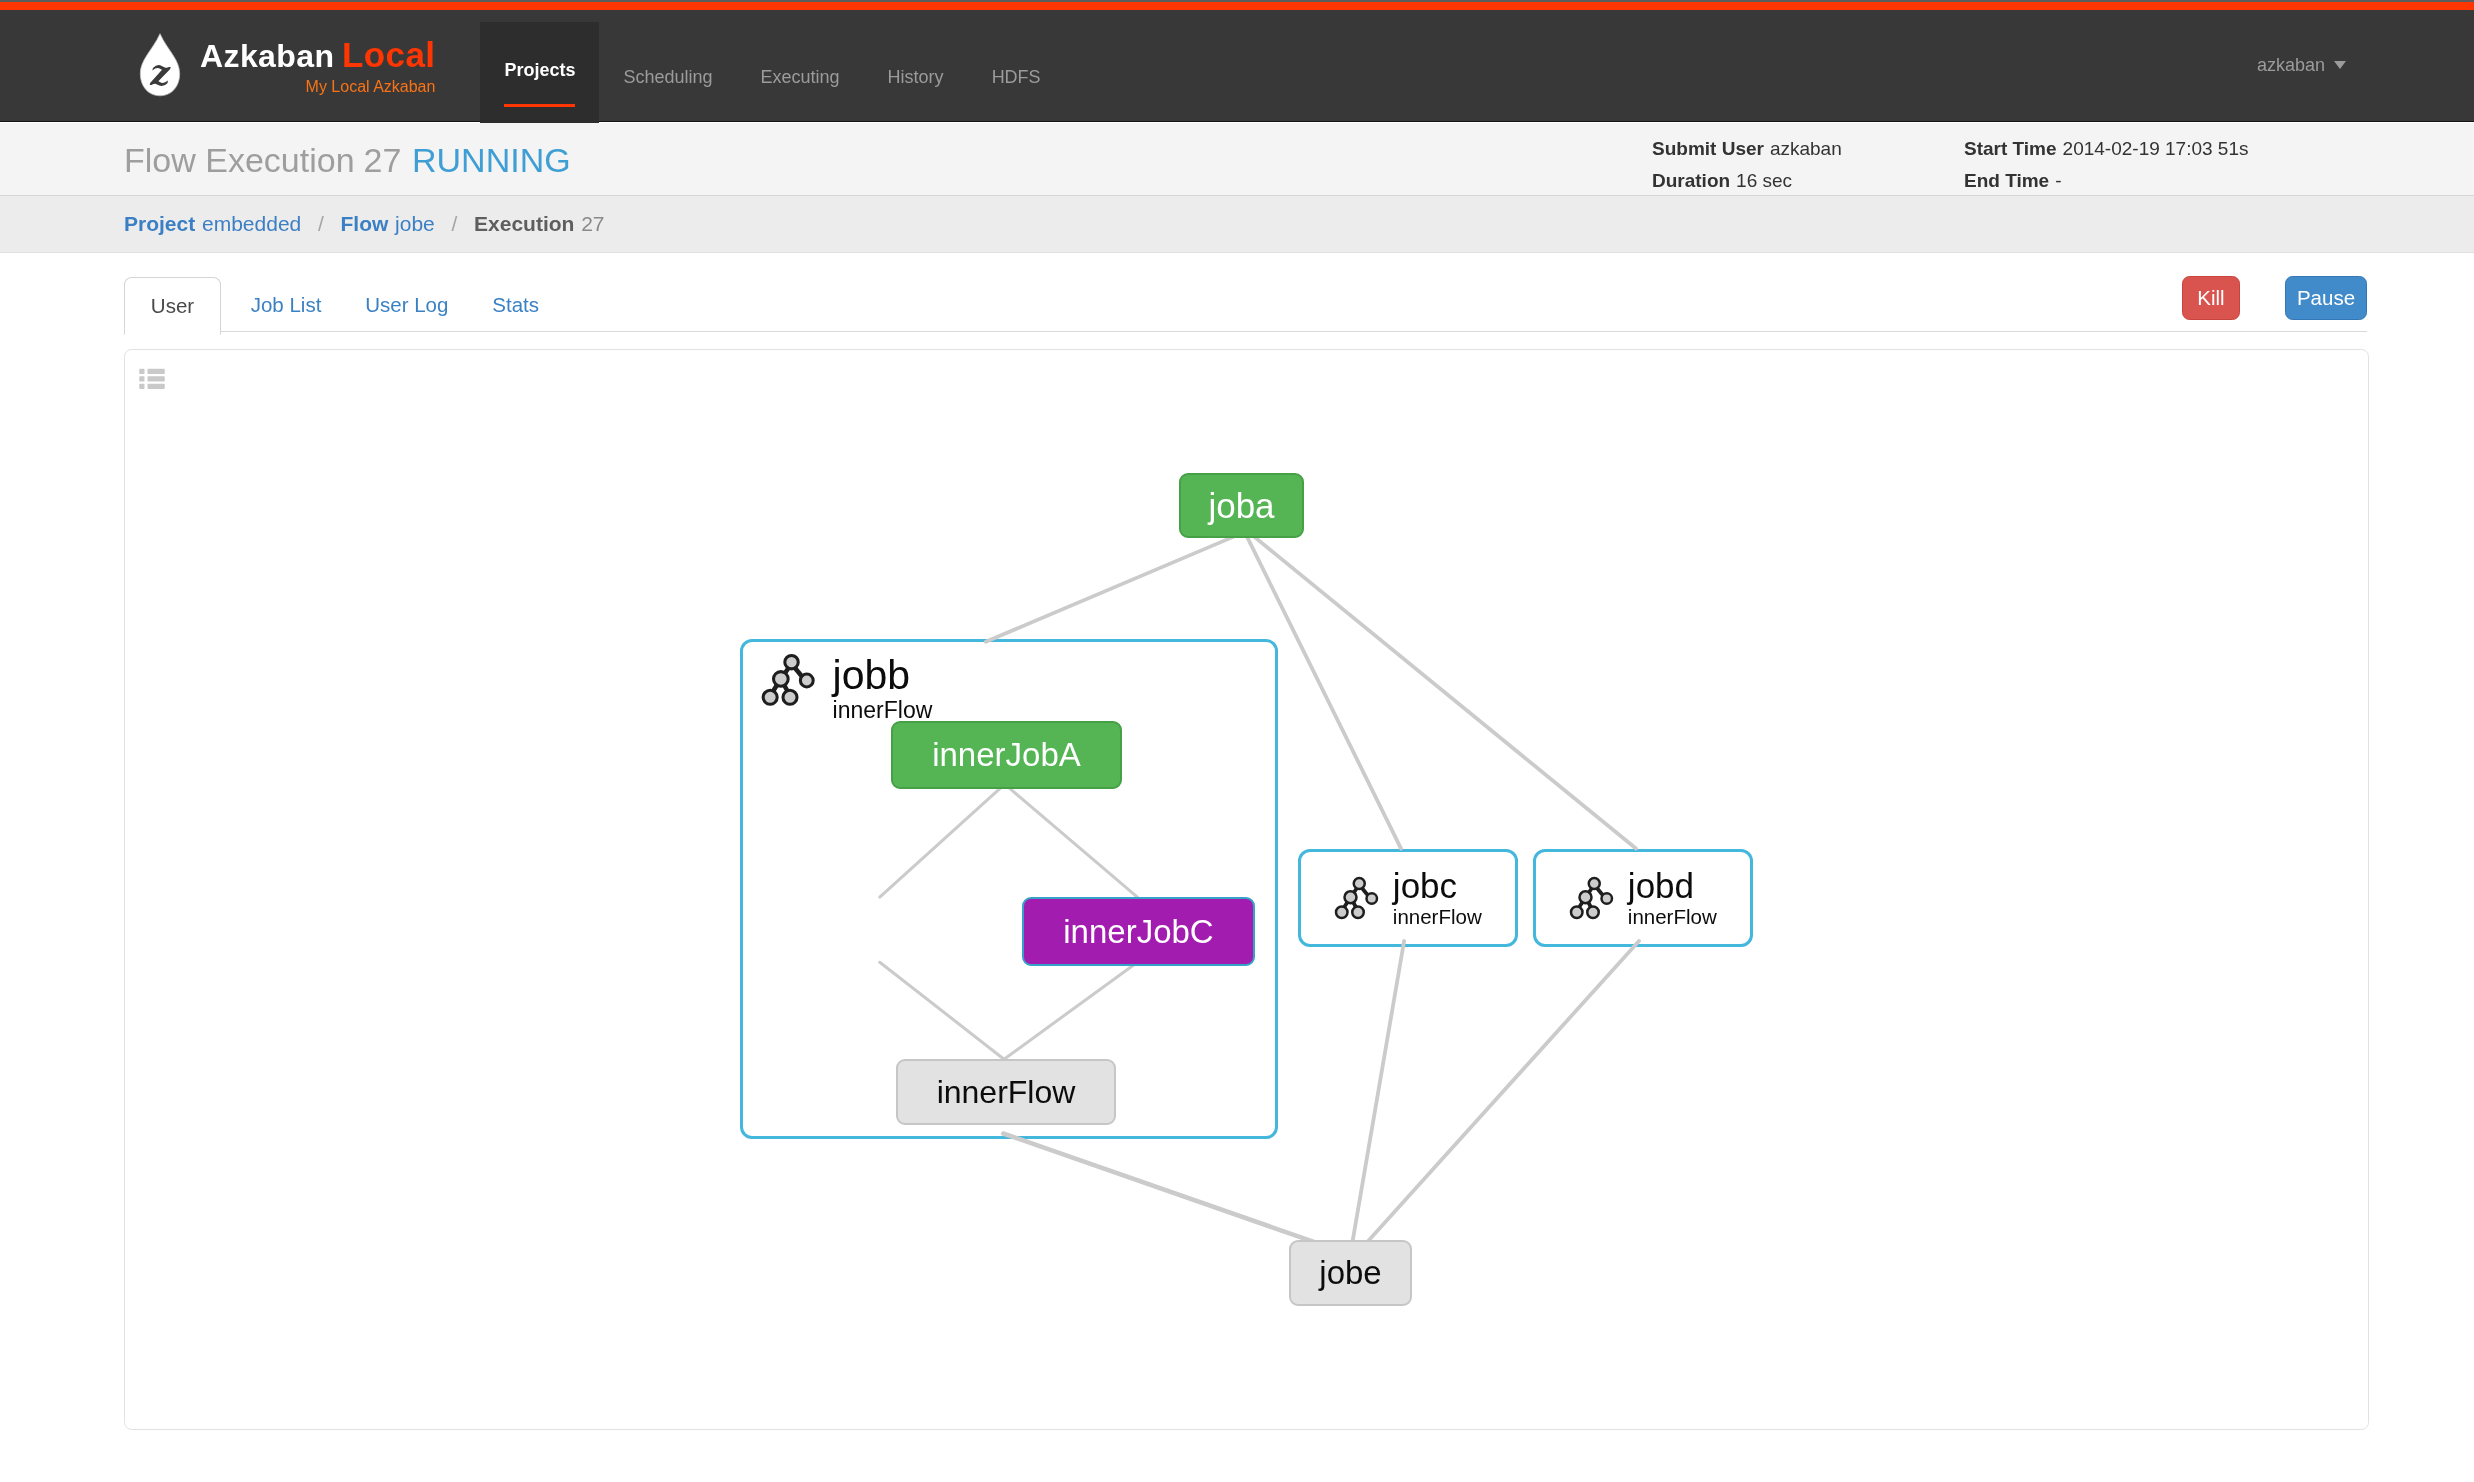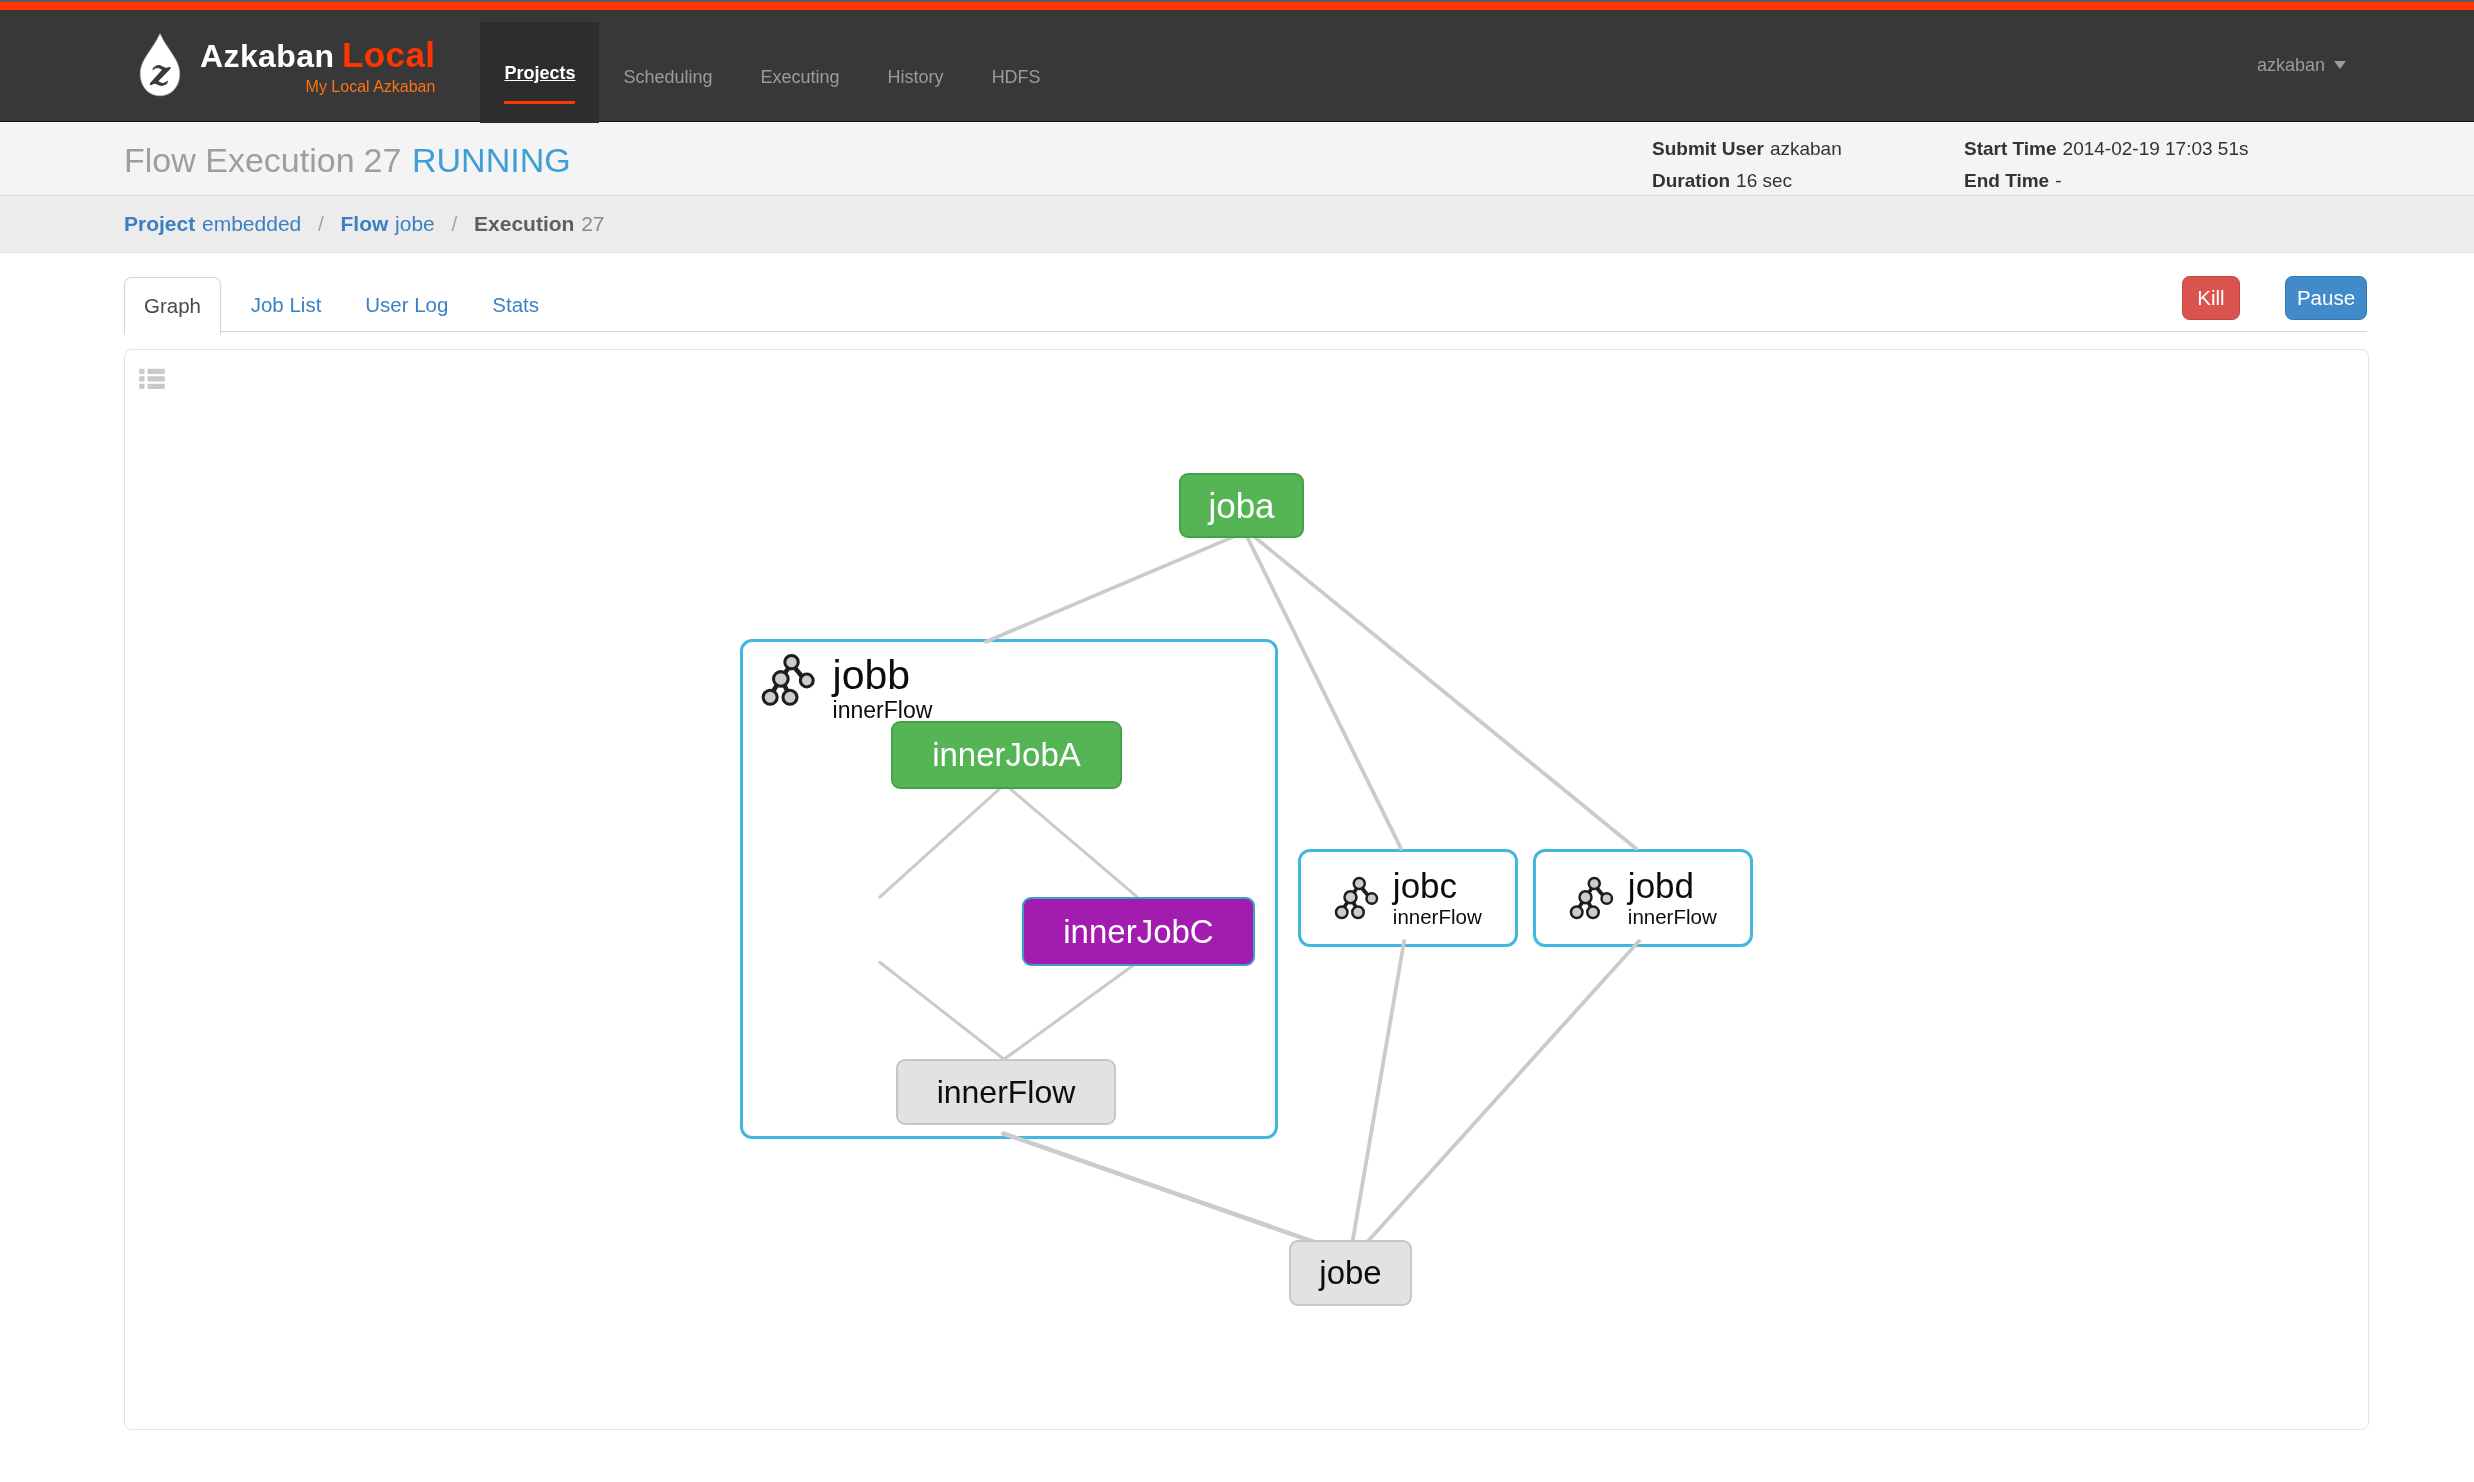--- a/index.html
+++ b/index.html
@@ -14,21 +14,21 @@
   .navbar{position:absolute;left:0;top:9.9px;width:2475px;height:111px;background:#383838;
           border-bottom:1.5px solid #131313;display:flex;align-items:stretch;}
   .brand{display:flex;align-items:center;gap:15px;margin-left:135px;height:100%;}
   .brand-text{display:flex;flex-direction:column;align-items:flex-end;}
   .brand-line{font-size:32px;font-weight:bold;color:#fff;letter-spacing:0.4px;white-space:nowrap;}
   .brand-line .accent{color:#ff3601;font-size:35px;margin-left:7.6px;}
   .brand-subtitle{font-size:16px;color:#f97316;margin-top:3px;}
   .nav-items{display:flex;align-items:stretch;margin-left:45px;padding:0;list-style:none;height:100%;}
   .nav-item{display:flex;align-items:center;padding:0 24px;font-size:18px;color:#9b9b9b;cursor:pointer;}
   .nav-item.active{background:#2d2d2d;color:#fff;font-weight:bold;}
-  .nav-item.active .nav-label{border-bottom:3.8px solid #ff3601;padding-bottom:17px;margin-bottom:-11.4px;text-decoration:underline;}
+  .nav-item.active .nav-label{border-bottom:3.8px solid #ff3601;padding-bottom:23px;margin-bottom:-11.4px;}
   .nav-user{position:absolute;right:129px;top:0;height:111px;display:flex;align-items:center;gap:9px;
             font-size:18px;color:#9b9b9b;cursor:pointer;}
   .caret{width:0;height:0;border-left:6.8px solid transparent;border-right:6.8px solid transparent;
          border-top:8.3px solid #9b9b9b;}
 
   
   .flow-header{position:absolute;left:0;top:123px;width:2475px;height:73px;background:#f4f4f4;}
   .flow-title{position:absolute;left:124px;top:18px;font-size:34px;color:#9e9e9e;white-space:nowrap;}
   .flow-title .exec-id{margin-left:9px;}
   .flow-title .status{margin-left:10.6px;color:#3f9fd4;}
@@ -143,21 +143,21 @@
     <div class="breadcrumb">
       <span class="crumb-link"><b>Project</b><span>embedded</span></span>
       <span class="crumb-sep">/</span>
       <span class="crumb-link"><b>Flow</b><span>jobe</span></span>
       <span class="crumb-sep">/</span>
       <span class="crumb-current"><b>Execution</b><span>27</span></span>
     </div>
   </div>
 
   <div class="tab-row-line"></div>
-  <div class="tab-active">Graph</div>
+  <div class="tab-active">User</div>
   <div class="tab-links">
     <a class="tab-link">Job List</a>
     <a class="tab-link">User Log</a>
     <a class="tab-link">Stats</a>
   </div>
   <div class="actions">
     <button class="btn btn-kill">Kill</button>
     <button class="btn btn-pause">Pause</button>
   </div>
 

